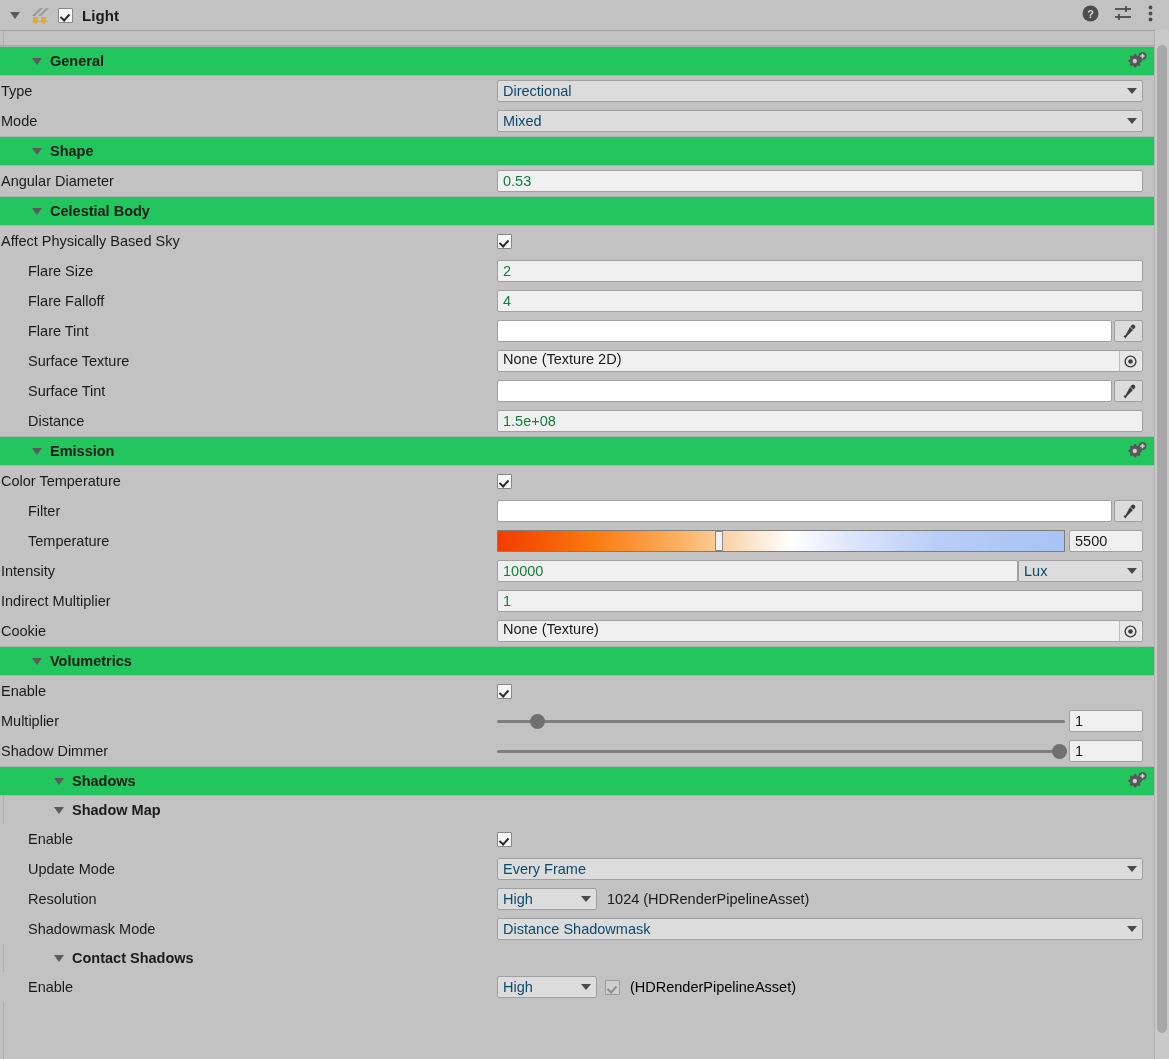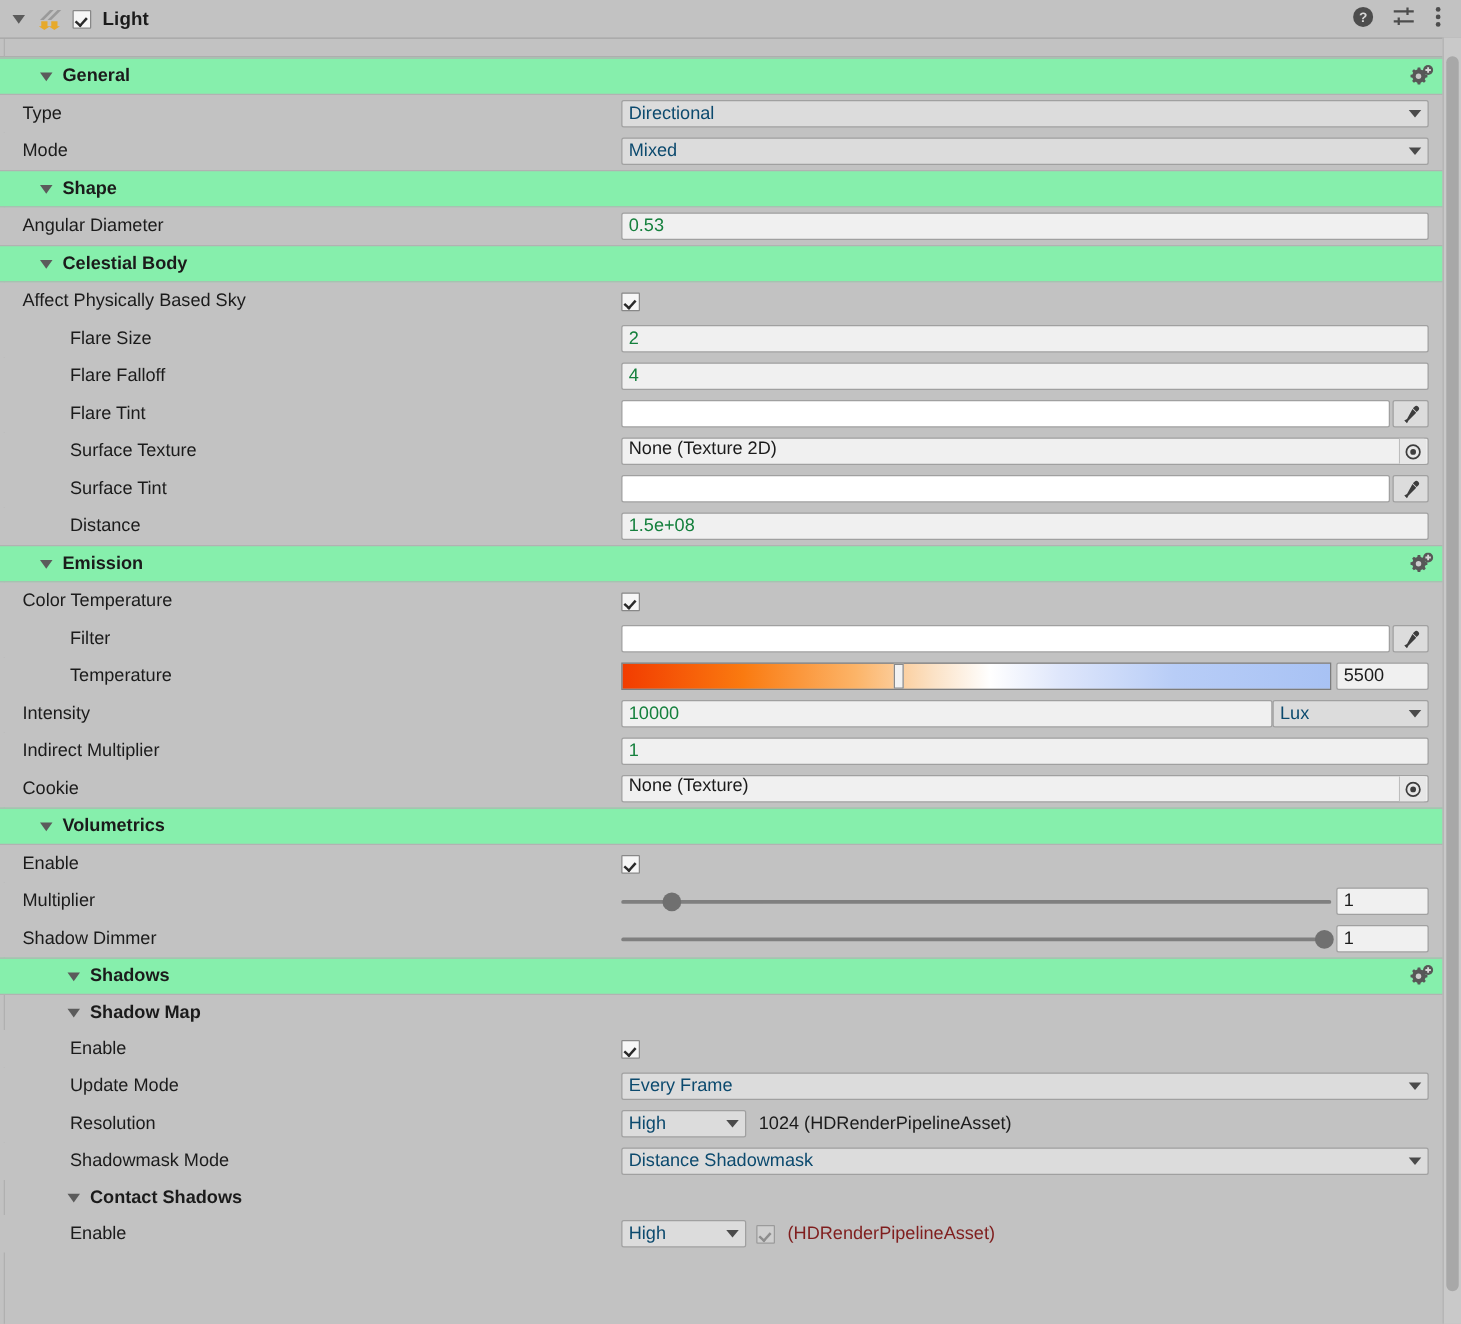--- a/index.html
+++ b/index.html
@@ -37,42 +37,42 @@
   }
   .cb.dim{background:#cfcfcf;border-color:#9b9b9b;}
   .cb.dim:after{border-color:#8d8d8d;}
   .tb-title{font-weight:bold;font-size:15px;margin-left:9px;letter-spacing:.1px;}
   .tb-icons{margin-left:auto;display:flex;align-items:center;gap:15px;margin-right:16px;}
 
   .spacer-row{height:14px;background:#c2c2c2;border-bottom:1px solid #a8a8a8;}
 
   
   .section-head{
-    position:relative;height:28px;background:#86efac;
+    position:relative;height:28px;background:#22c55e;
     display:flex;align-items:center;
     border-top:1px solid #b2b2b2;border-bottom:1px solid #b2b2b2;
   }
   .section-head .tri{margin-right:8px;}
   .sh-label{font-weight:bold;font-size:14.5px;}
   .sh-gear{position:absolute;right:22px;top:5px;}
 
   .sub-head{
     height:28px;display:flex;align-items:center;background:#c2c2c2;
   }
   .sub-head .tri{margin-right:8px;}
   .sub-head .sh-label{font-weight:bold;}
 
   
   .row{height:30px;display:flex;align-items:center;background:#c2c2c2;position:relative;}
   .row .lbl{white-space:nowrap;}
   .ctl{position:absolute;left:497px;right:26px;display:flex;align-items:center;}
 
   
-  .i0{padding-left:18px;}
-  .i1{padding-left:56px;}
+  .i0{padding-left:1px;}
+  .i1{padding-left:28px;}
   .ih1{padding-left:32px;}
   .ih2{padding-left:54px;}
 
   
   .edge{position:absolute;left:3px;top:30px;bottom:0;width:1px;background:#b0b0b0;}
 
   
   .field{
     height:22px;background:#f0f0f0;border:1px solid #a0a0a0;border-radius:2px;
     display:flex;align-items:center;padding:0 5px;box-sizing:border-box;
@@ -108,21 +108,21 @@
     border-radius:0 2px 2px 0;
   }
   .unitdd{width:125px;flex:0 0 auto;margin-left:0;}
   .numbox{
     width:74px;flex:0 0 auto;height:22px;background:#f0f0f0;border:1px solid #a0a0a0;
     border-radius:2px;display:flex;align-items:center;padding:0 5px;box-sizing:border-box;
     font-size:14.5px;margin-left:4px;
   }
   .small-dd{width:100px;flex:0 0 auto;justify-content:space-between;}
   .suffix{margin-left:10px;white-space:nowrap;font-size:14.5px;}
-  .suffix.muted{color:#7f1d1d;}
+  .suffix.muted{color:#000000;}
 
   
   .tempslider{
     position:relative;height:22px;flex:1 1 auto;border:1px solid #7d7d7d;box-sizing:border-box;
     background:linear-gradient(to right,#f23c00 0%,#fa7a10 17%,#fcb468 33%,#fbe2c6 44%,#ffffff 52%,#dee6fb 62%,#b8cdf7 78%,#a8c2f4 100%);
   }
   .temp-handle{
     position:absolute;top:0px;width:8px;height:20px;background:#f2f2f2;
     border:1px solid #8a8a8a;box-sizing:border-box;
   }

